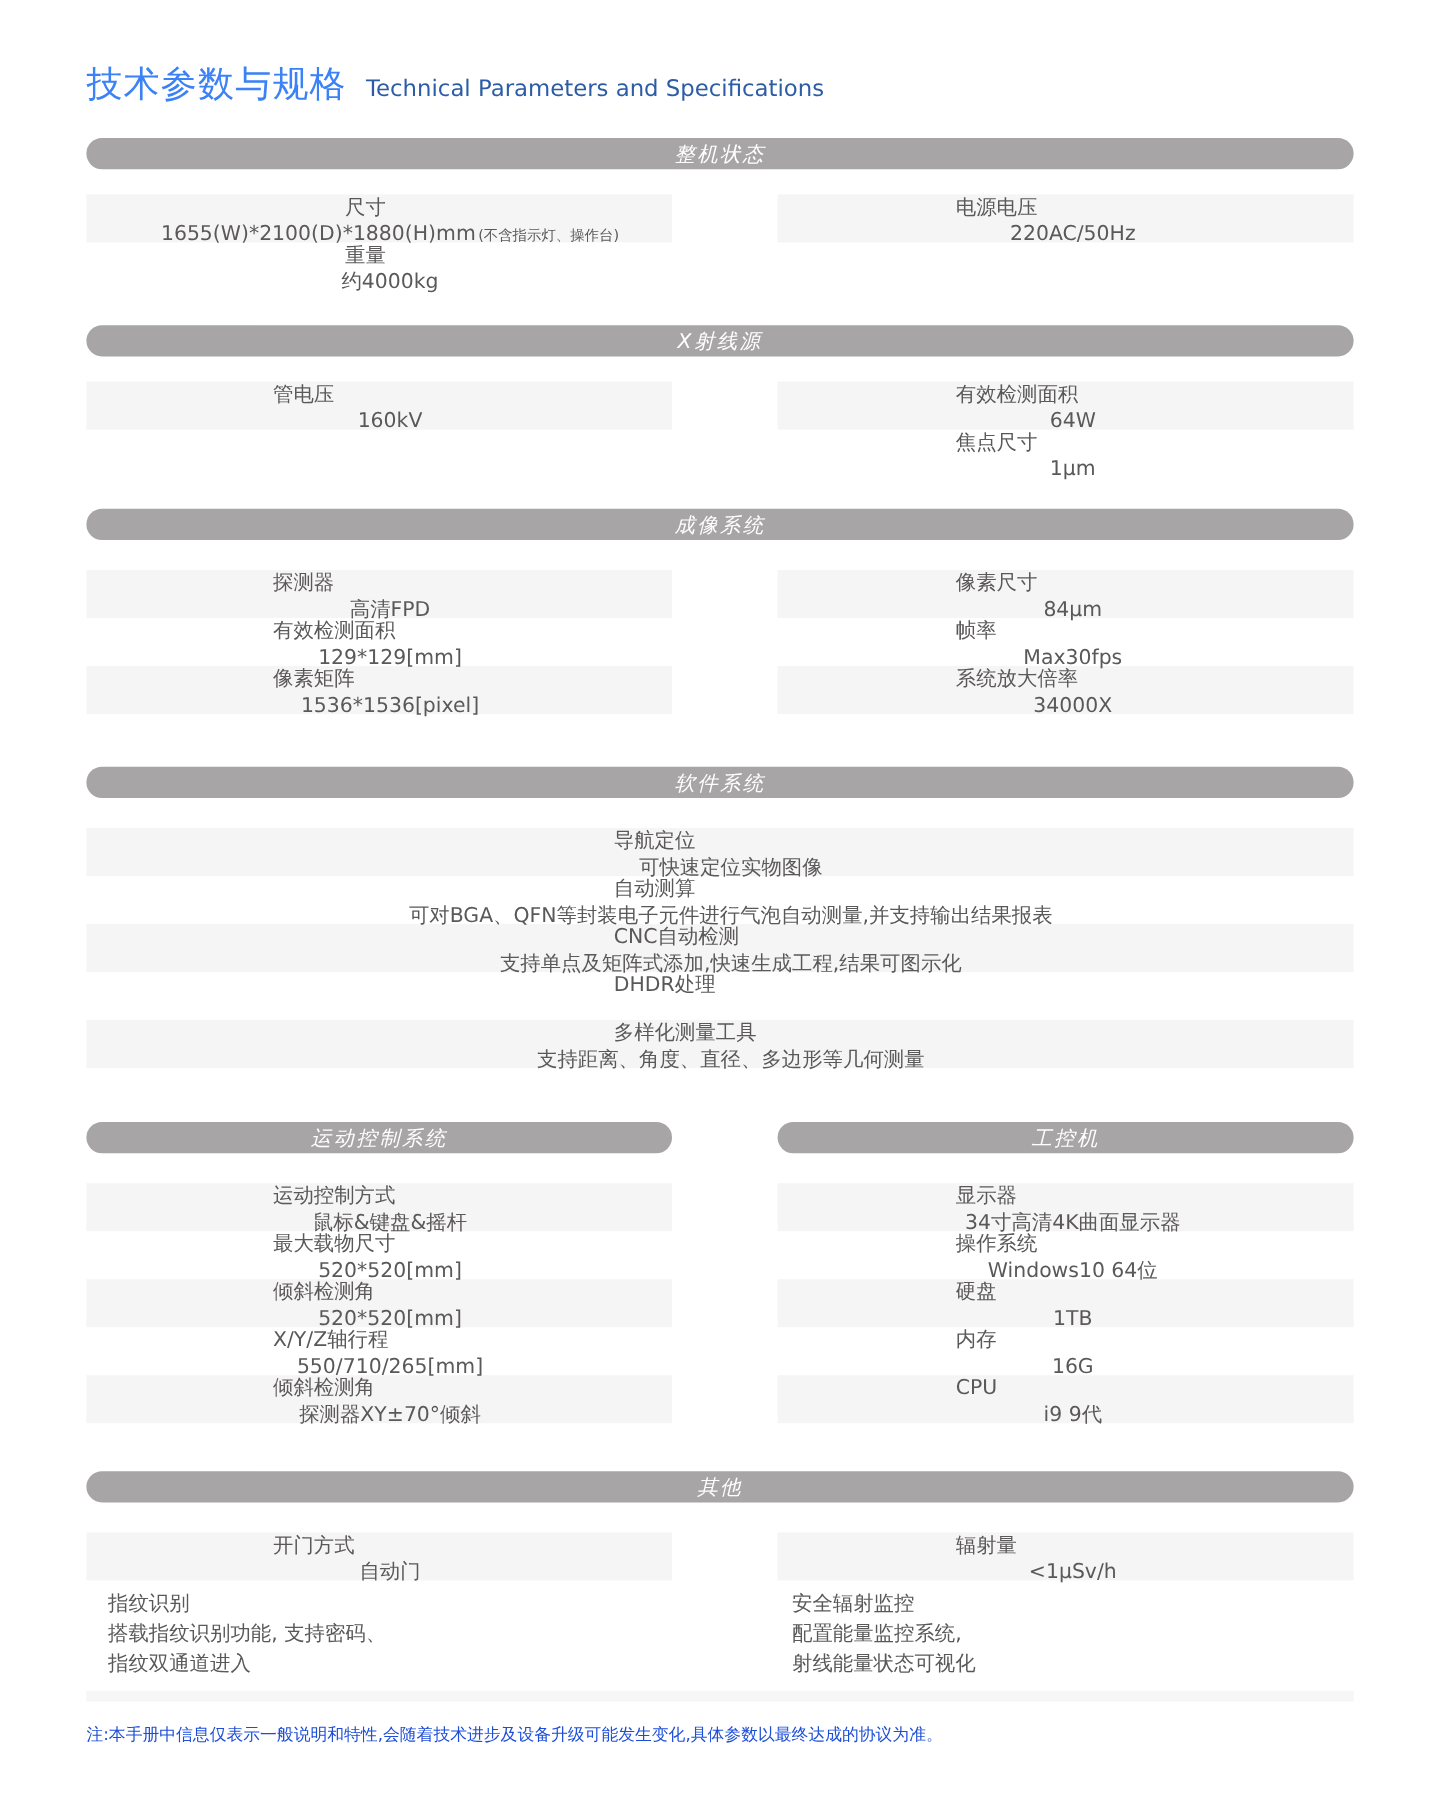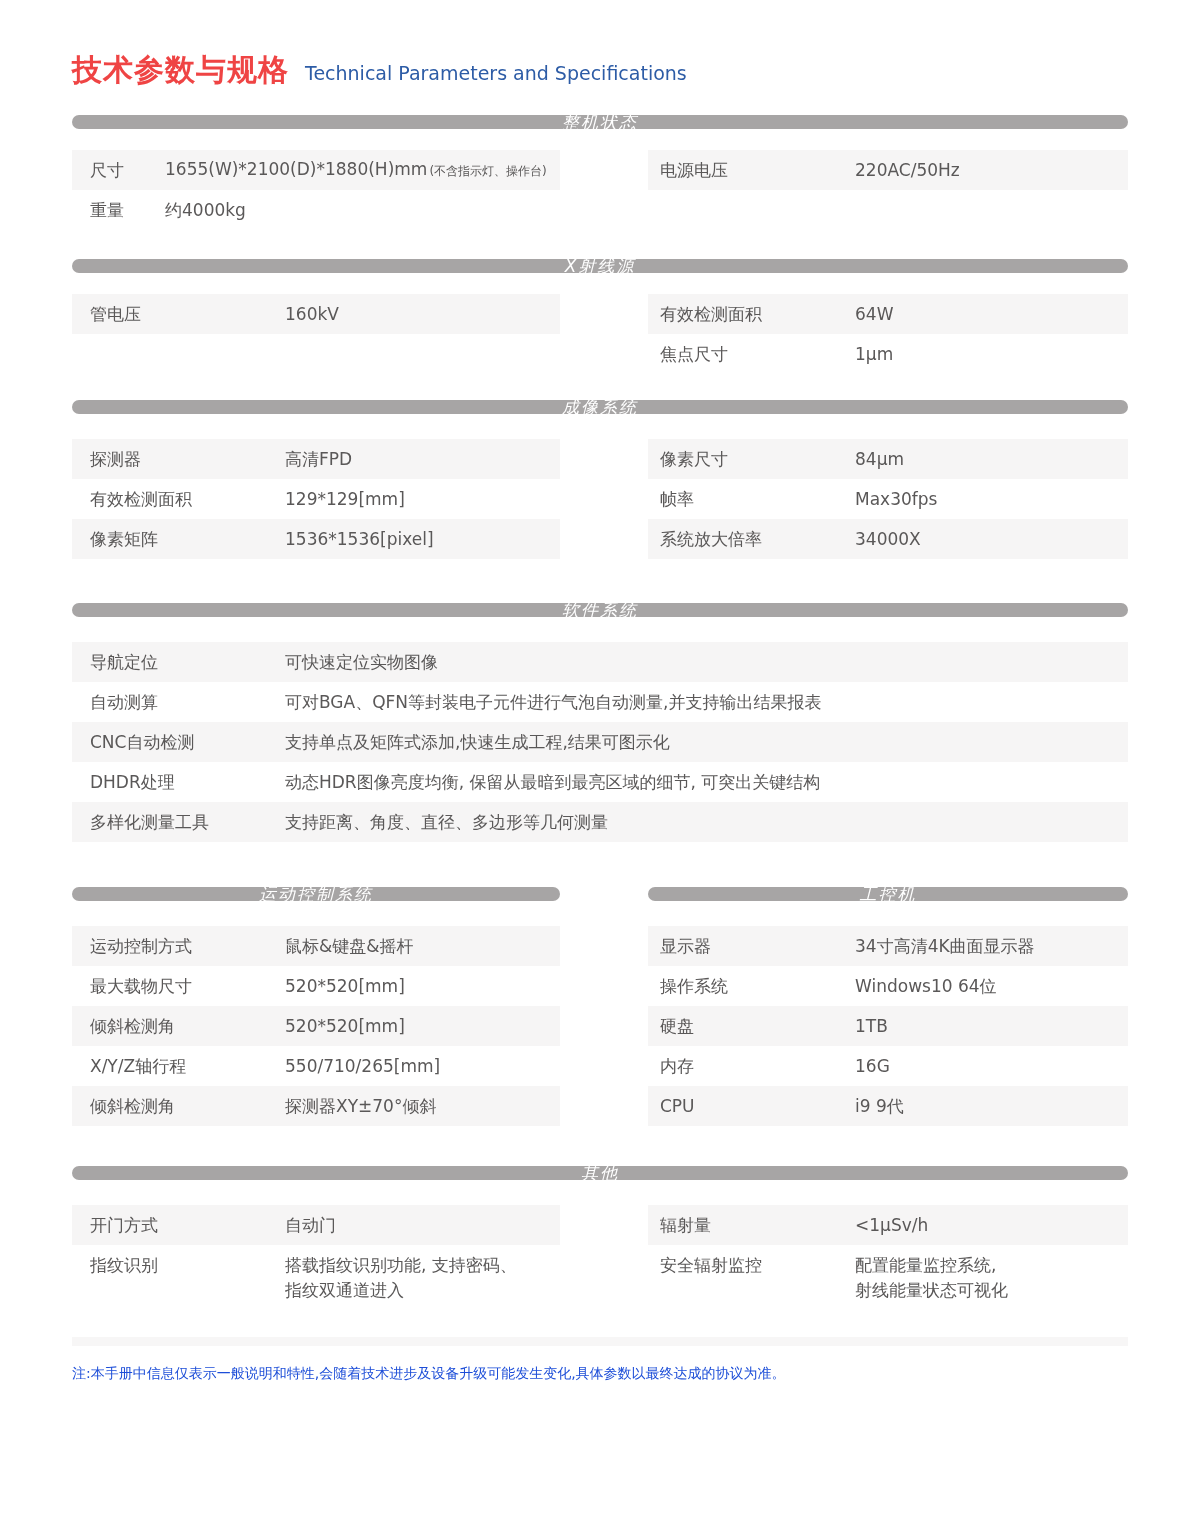--- a/index.html
+++ b/index.html
@@ -7,40 +7,40 @@
   body {
     height:1514px;
     font-family:"DejaVu Sans","Liberation Sans",sans-serif;
     color:#5a5858;
     overflow:hidden;
   }
   .content { width:1056px; margin:0 auto; padding-top:50px; }
 
   
   .title-row { display:flex; align-items:baseline; gap:16px; }
-  .title-zh { font-size:30px; font-weight:bold; color:#ef4444; letter-spacing:1px; }
+  .title-zh { font-size:30px; font-weight:normal; color:#3b82f6; letter-spacing:1px; }
   .title-en { font-size:19px; color:#2d5ca6; }
 
   
   .bar {
-    height:14px; border-radius:15px; background:#a7a5a5;
+    height:26px; border-radius:15px; background:#a7a5a5;
     color:#ffffff; font-style:italic; font-size:17px; letter-spacing:2px;
     display:flex; align-items:center; justify-content:center;
   }
 
   
   .cols { display:flex; justify-content:space-between; }
   .col-l { width:488px; }
   .col-r { width:480px; }
 
   
   .row {
     display:flex; align-items:center;
     height:40px; padding-left:18px;
-    font-size:17px; line-height:22px;
+    font-size:17px; line-height:22px;flex-direction:column;
   }
   .table .row:nth-child(odd) { background:#f6f5f5; }
   .label { width:195px; flex-shrink:0; }
   .narrow .label { width:75px; }
   .col-r .row { padding-left:12px; }
   .value { white-space:pre-line; }
   .note { font-size:12px; margin-left:2px; }
   .row.tall { height:80px; align-items:flex-start; padding-top:8px; line-height:25px; }
 
   .divider { height:9px; background:#f7f6f6; }
@@ -149,21 +149,20 @@
     <div class="row">
       <span class="label">自动测算</span>
       <span class="value">可对BGA、QFN等封装电子元件进行气泡自动测量,并支持输出结果报表</span>
     </div>
     <div class="row">
       <span class="label">CNC自动检测</span>
       <span class="value">支持单点及矩阵式添加,快速生成工程,结果可图示化</span>
     </div>
     <div class="row">
       <span class="label">DHDR处理</span>
-      <span class="value">动态HDR图像亮度均衡, 保留从最暗到最亮区域的细节, 可突出关键结构</span>
     </div>
     <div class="row">
       <span class="label">多样化测量工具</span>
       <span class="value">支持距离、角度、直径、多边形等几何测量</span>
     </div>
   </div>
 
   <div class="cols" style="margin-top:45px">
     <div class="col-l">
       <div class="bar">运动控制系统</div>

